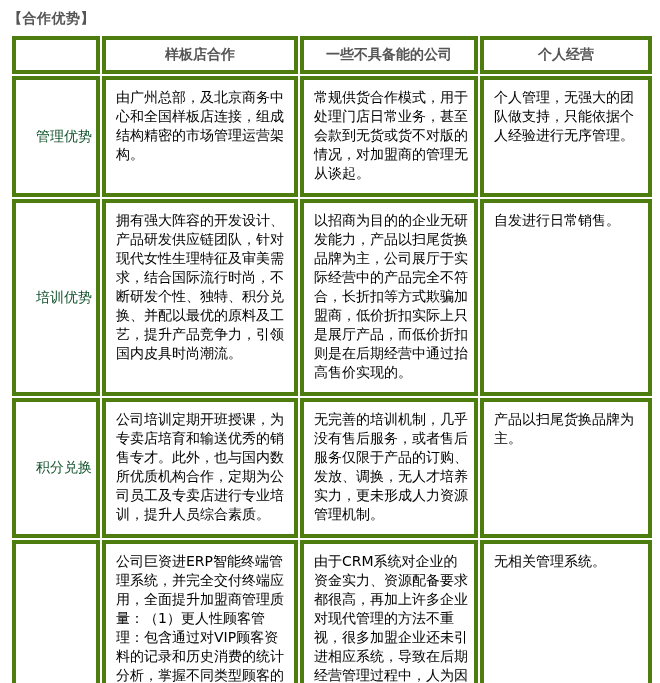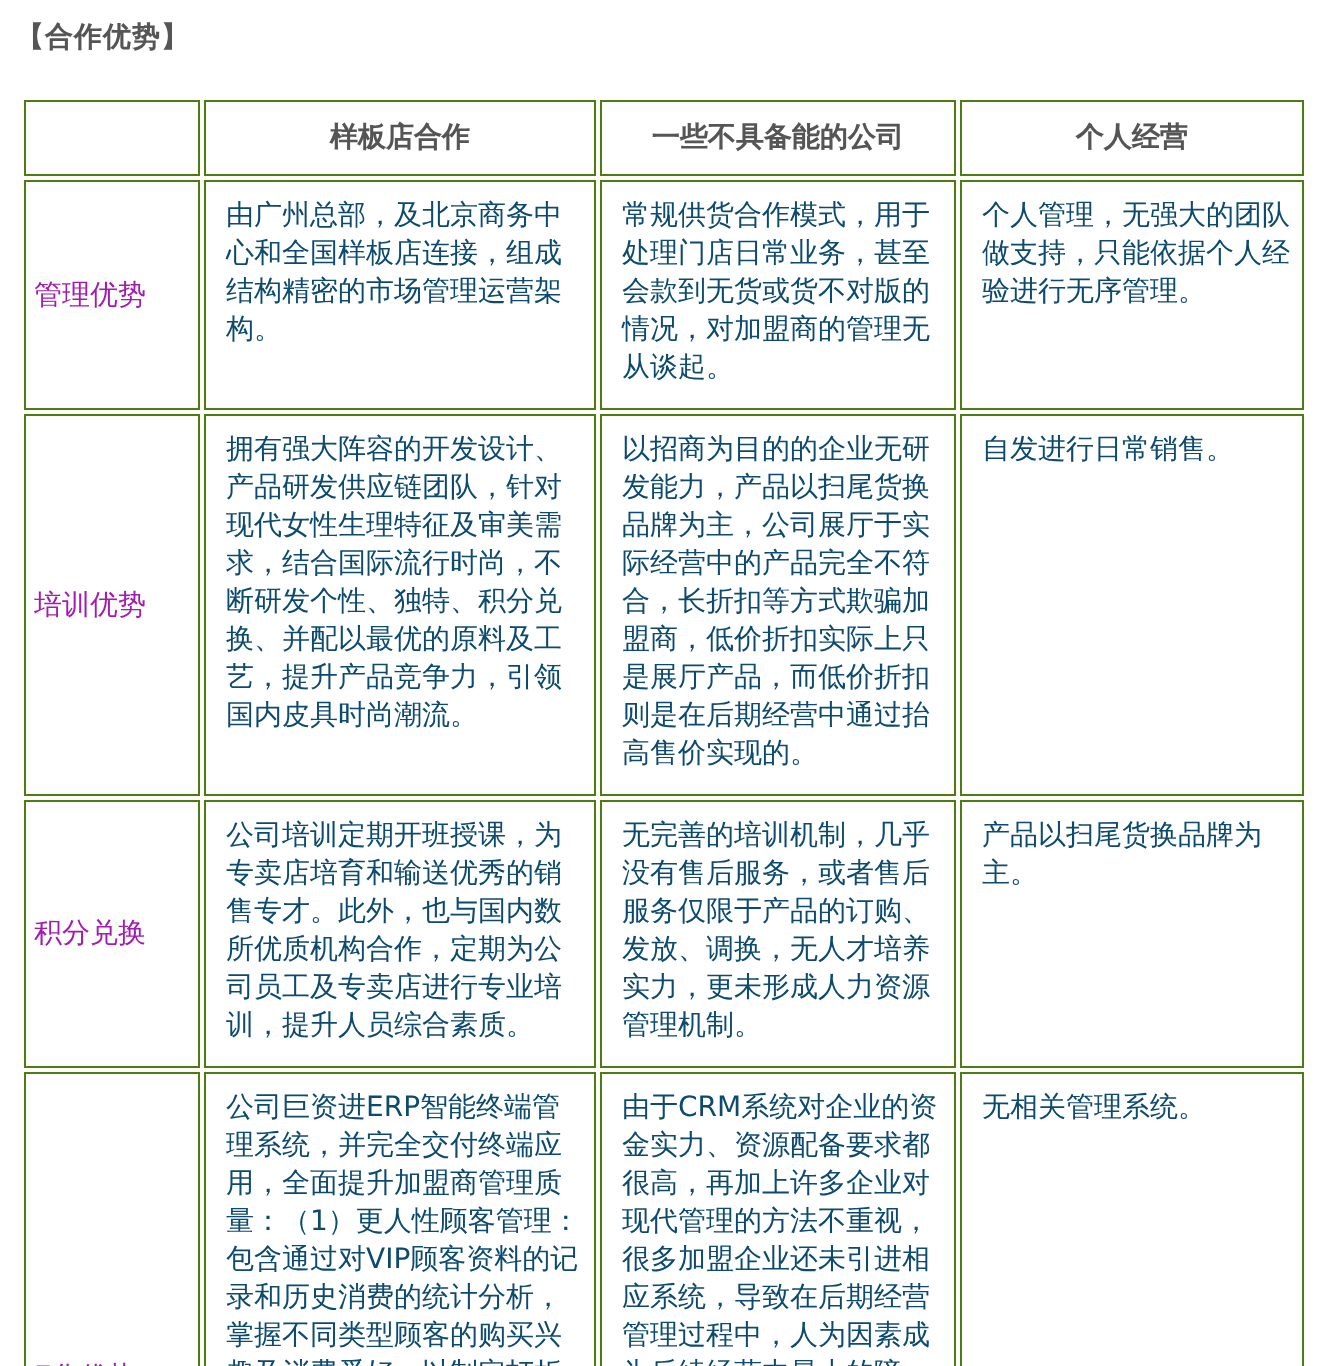--- a/index.html
+++ b/index.html
@@ -14,59 +14,59 @@
     background: #ffffff;
     box-sizing: border-box;
     padding: 10px 0 0 8px;
     overflow: hidden;
   }
   .page-title {
     font-size: 14px;
     font-weight: bold;
     color: #555555;
     letter-spacing: 0.5px;
-    margin: 0 0 20px 0;
+    margin: 0 0 6px 0;
   }
   table.adv-table {
     margin-left: 2px;
     width: 640px;
     table-layout: fixed;
     border-collapse: separate;
     border-spacing: 2px;
     background: #ffffff;
   }
   table.adv-table col.c1 { width: 88px; }
   table.adv-table col.c2 { width: 196px; }
   table.adv-table col.c3 { width: 178px; }
   table.adv-table col.c4 { width: 172px; }
   table.adv-table th,
   table.adv-table td {
-    border: 1px solid #4d7c0f;
+    border: 4px solid #4d7c0f;
     background: #ffffff;
     font-size: 14px;
     box-sizing: border-box;
   }
   table.adv-table th {
     height: 38px;
     font-weight: bold;
     color: #555555;
     text-align: center;
     vertical-align: middle;
     padding: 4px;
   }
   td.row-label {
-    text-align: left;
+    text-align: right;
     vertical-align: middle;
-    color: #a21caf;
+    color: #14532d;
     padding: 6px 4px;
   }
   td.cell-content {
     vertical-align: top;
     text-align: left;
-    color: #0c4a6e;
+    color: #000000;
     line-height: 19px;
     padding: 8px 5px 10px 10px;
     white-space: pre-line;
     word-break: break-all;
     margin-left: 42px;
   }
 </style>
 </head>
 <body>
 

